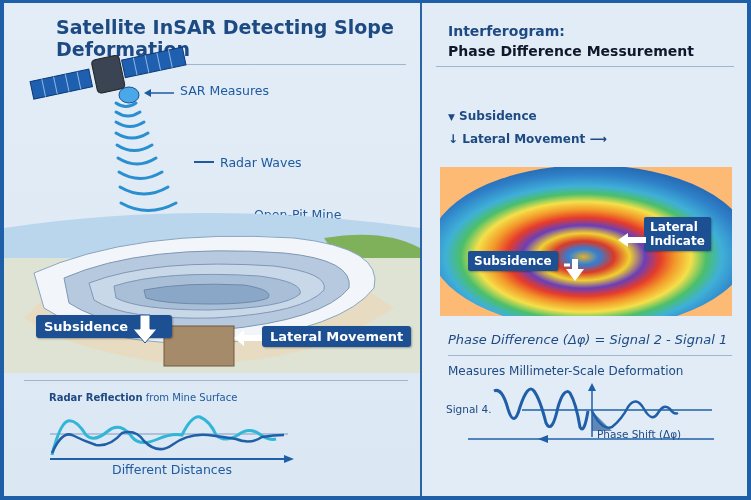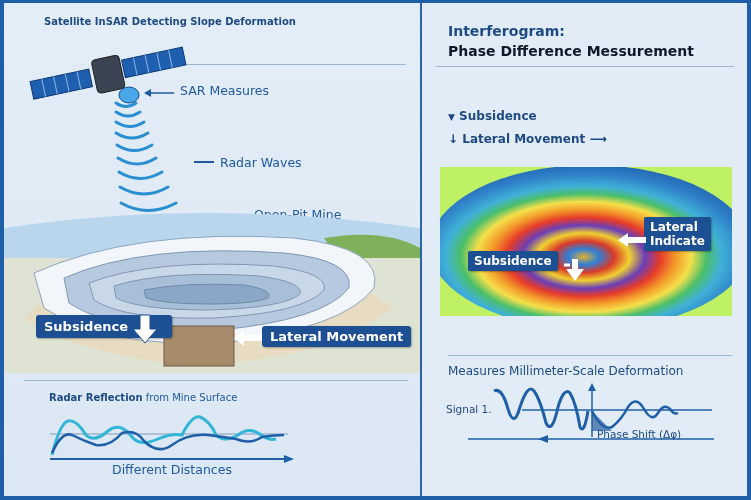--- a/index.html
+++ b/index.html
@@ -15,21 +15,21 @@
   .hr{position:absolute;height:1px;background:#9fb6cf;}
   .tag{position:absolute;background:#1d4f93;color:#fff;font-weight:bold;font-size:13px;border-radius:3px;padding:3px 8px;box-shadow:1px 1px 2px rgba(0,0,0,.3);}
   svg{position:absolute;overflow:visible;}
 </style>
 </head>
 <body>
 
 <div class="frame">
 
   <div class="panel left">
-    <div class="abs title" style="left:40px;top:13px;font-size:10px;">Satellite InSAR Detecting Slope Deformation</div>
+    <div class="abs title" style="left:52px;top:13px;font-size:19px;">Satellite InSAR Detecting Slope Deformation</div>
     <div class="hr" style="left:170px;top:61px;width:232px;"></div>
 
     <svg style="left:20px;top:40px;" width="170" height="60">
       <g transform="rotate(-12 85 30)">
         <rect x="6" y="22" width="60" height="18" fill="#1f5fb0" stroke="#0d3a78"></rect>
         <line x1="18" y1="22" x2="18" y2="40" stroke="#8fb6e0"></line>
           <line x1="30" y1="22" x2="30" y2="40" stroke="#8fb6e0"></line>
           <line x1="42" y1="22" x2="42" y2="40" stroke="#8fb6e0"></line>
           <line x1="54" y1="22" x2="54" y2="40" stroke="#8fb6e0"></line>
         <rect x="100" y="20" width="62" height="18" fill="#1f5fb0" stroke="#0d3a78"></rect>
@@ -115,21 +115,21 @@
     <div class="abs" style="left:26px;top:106px;font-size:12px;font-weight:bold;color:#1d4a82;">
       <span style="font-size:9px;">▼</span>
       <span>Subsidence</span>
     </div>
     <div class="abs" style="left:26px;top:129px;font-size:12px;font-weight:bold;color:#1d4a82;">
       <span>↓</span>
       <span>Lateral Movement</span>
       <span>⟶</span>
     </div>
 
-    <div class="abs" style="left:18px;top:164px;width:292px;height:149px;background:#bef264;overflow:hidden;">
+    <div class="abs" style="left:18px;top:164px;width:292px;height:149px;background:#fdba74;overflow:hidden;">
       <svg style="left:0;top:0;" width="292" height="149">
         <defs>
           <radialGradient id="rg" cx="48%" cy="56%" r="60%">
             <stop offset="0%" stop-color="#e0b030"></stop>
             <stop offset="8%" stop-color="#2f7fd8"></stop>
             <stop offset="16%" stop-color="#d93a2a"></stop>
             <stop offset="24%" stop-color="#f0d030"></stop>
             <stop offset="32%" stop-color="#6a3fb8"></stop>
             <stop offset="40%" stop-color="#e63b2a"></stop>
             <stop offset="48%" stop-color="#f39a2a"></stop>
@@ -149,29 +149,30 @@
       <svg style="left:178px;top:66px;" width="28" height="14">
           <path d="M0 7 L10 0 L10 4 L28 4 L28 10 L10 10 L10 14Z" fill="#fff"></path>
         </svg>
       <div class="tag" style="left:28px;top:84px;font-size:12px;padding:3px 6px;border-radius:2px;">Subsidence</div>
       <svg style="left:124px;top:92px;" width="22" height="24">
           <line x1="0" y1="6" x2="6" y2="6" stroke="#fff" stroke-width="3"></line>
           <path d="M8 0 H14 V10 H20 L11 22 L2 10 H8Z" fill="#fff"></path>
         </svg>
     </div>
 
+    <div class="abs" style="left:26px;top:329px;font-size:13px;font-style:italic;color:#1d4a82;">Phase Difference (Δφ) = Signal 2 - Signal 1</div>
     <div class="hr" style="left:26px;top:352px;width:284px;"></div>
     <div class="abs" style="left:26px;top:361px;font-size:12px;color:#1d4a82;">Measures Millimeter-Scale Deformation</div>
 
     <svg style="left:20px;top:380px;" width="280" height="70">
       <line x1="80" y1="27" x2="270" y2="27" stroke="#1f5fa8" stroke-width="1.5"></line>
       <path d="M52 8 Q60 4 66 26 Q72 46 78 24 Q86 0 92 8 Q98 16 104 40 Q110 52 116 24 Q122 4 128 10 Q134 20 138 44 Q142 52 146 28" fill="none" stroke="#1f5fa8" stroke-width="3"></path>
       <path d="M150 28 L150 48 L170 48Z" fill="#3f6fa8" opacity="0.8"></path>
       <path d="M150 28 Q160 48 170 44 Q180 36 186 24 Q194 12 202 26 Q210 40 216 30 Q222 20 228 26 Q232 32 236 30" fill="none" stroke="#1f5fa8" stroke-width="2.5"></path>
       <line x1="150" y1="2" x2="150" y2="54" stroke="#1f5fa8" stroke-width="1.5"></line>
       <path d="M150 0 L146 8 L154 8Z" fill="#1f5fa8"></path>
       <line x1="26" y1="56" x2="272" y2="56" stroke="#1f5fa8" stroke-width="1.5"></line>
       <path d="M96 56 L106 52 L106 60Z" fill="#1f5fa8"></path>
     </svg>
-    <div class="abs" style="left:24px;top:400px;font-size:10.5px;color:#1d4a82;">Signal 1.</div>
+    <div class="abs" style="left:24px;top:400px;font-size:10.5px;color:#1d4a82;">Signal 4.</div>
     <div class="abs" style="left:175px;top:425px;font-size:10.5px;color:#1d4a82;">Phase Shift (Δφ)</div>
   </div>
 </div>
 
 </body></html>

